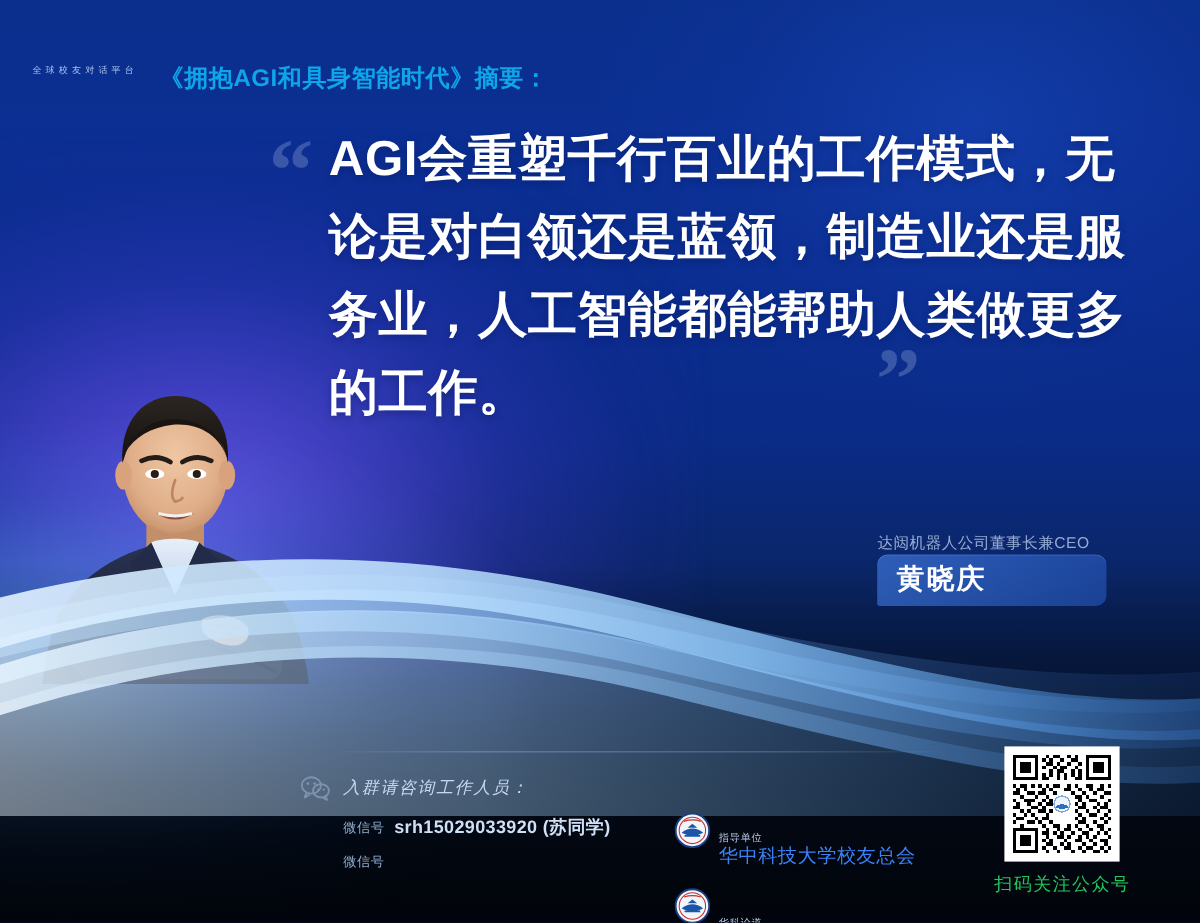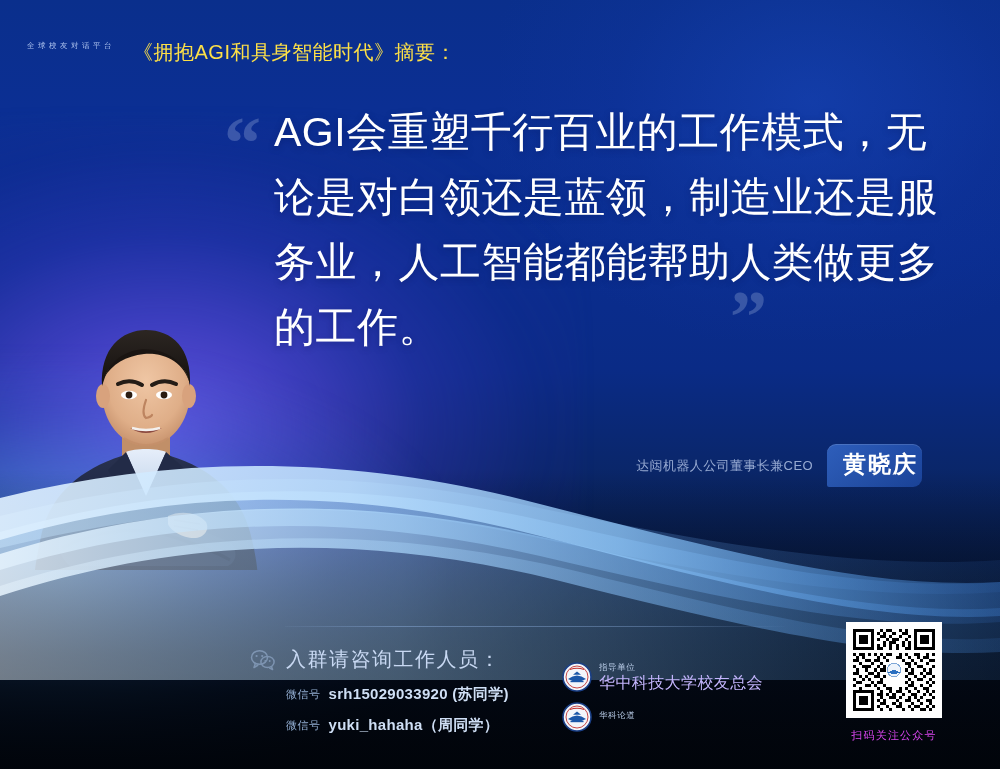--- a/index.html
+++ b/index.html
@@ -79,21 +79,21 @@
     background: linear-gradient(180deg,
       rgba(3,10,24,0) 0%,
       rgba(3,10,24,0.35) 30%,
       rgba(2,7,16,0.75) 62%,
       rgba(1,4,10,0.95) 100%);
   }
 
   
   .header {
     position: absolute;
-    left: 0; top: 0;
+    left: 0; top: 13px;
     width: 1000px;
     height: 92px;
     display: flex;
     align-items: center;
     padding-left: 24px;
     box-sizing: border-box;
     z-index: 20;
   }
   .logo-block {
     position: relative;
@@ -119,23 +119,23 @@
     background: linear-gradient(180deg, #ffffff 0%, #ecf4ff 38%, #8fc0f5 72%, #4f90e0 100%);
     -webkit-background-clip: text;
     background-clip: text;
     color: transparent;
     -webkit-text-fill-color: transparent;
     text-shadow: 0 1px 0 rgba(0,0,0,0.12);
     white-space: nowrap;
   }
   .header-title {
     font-size: 20px;
-    color: #fde047;
+    color: #0ea5e9;
     letter-spacing: 0.5px;
-    font-weight: 400;
+    font-weight: 700;
     white-space: nowrap;
     align-self: flex-end;
     margin-bottom: 26px;
   }
 
   
   .quote-wrap {
     position: absolute;
     left: 222px;
     top: 100px;
@@ -159,34 +159,34 @@
     position: absolute;
     right: 175px;
     bottom: 6px;
     font-size: 74px;
   }
   .quote-text {
     position: relative;
     margin-left: 52px;
     font-size: 41px;
     line-height: 65px;
-    font-weight: normal;
+    font-weight: bold;
     color: #ffffff;
     letter-spacing: 0.5px;
     text-shadow: 0 2px 6px rgba(0,20,80,0.35);
   }
 
   
   .attrib {
     position: absolute;
     right: 78px;
     top: 444px;
     display: flex;
-    align-items: center;
     z-index: 16;
+    flex-direction: column;
   }
   .attrib-role {
     font-size: 13px;
     color: rgba(205,220,250,0.72);
     letter-spacing: 0.4px;
     margin-right: 14px;
     white-space: nowrap;
   }
   .attrib-name {
     font-size: 23px;
@@ -247,24 +247,25 @@
     align-items: center;
   }
   .wechat-icon {
     width: 26px;
     height: 22px;
     margin-right: 10px;
     opacity: 0.55;
     flex: none;
   }
   .contact-title {
-    font-size: 20px;
+    font-size: 14px;
     color: #c8d8f2;
     letter-spacing: 1.5px;
     white-space: nowrap;
+    font-style: italic;
   }
   .contact-row {
     display: flex;
     align-items: center;
     margin-top: 12px;
     margin-left: 36px;
   }
   .contact-label {
     font-size: 11px;
     color: #93aed2;
@@ -289,32 +290,32 @@
     display: flex;
     align-items: center;
     margin-bottom: 10px;
   }
   .org-emblem {
     width: 30px;
     height: 30px;
     flex: none;
     margin-right: 7px;
   }
-  .org-texts { display: flex; flex-direction: column; }
+  .org-texts { display: flex; flex-direction: column; margin-top: 32px; }
   .org-kind {
     font-size: 8.5px;
     color: #b8cbe6;
     letter-spacing: 0.6px;
     line-height: 1.1;
     margin-bottom: 2px;
     white-space: nowrap;
   }
   .org-name {
     font-size: 16px;
-    color: #c4b5fd;
+    color: #3b82f6;
     letter-spacing: 0.4px;
     line-height: 1.1;
     white-space: nowrap;
   }
 
   .qr-block {
     position: absolute;
     right: 58px;
     top: 28px;
     display: flex;
@@ -324,22 +325,22 @@
   .qr-img {
     width: 88px;
     height: 88px;
     background: #ffffff;
     padding: 4px;
     box-sizing: content-box;
     display: block;
   }
   .qr-caption {
     margin-top: 10px;
-    font-size: 11px;
-    color: #d946ef;
+    font-size: 15px;
+    color: #22c55e;
     letter-spacing: 1.2px;
     white-space: nowrap;
   }
 </style>
 </head>
 <body>
 
 <div id="poster">
 
   <div class="bg-base"></div>
@@ -495,21 +496,20 @@
         </span>
         <span class="contact-title">入群请咨询工作人员：</span>
       </div>
 
       <div class="contact-row">
         <span class="contact-label">微信号</span>
         <span class="contact-value">srh15029033920 (苏同学)</span>
       </div>
       <div class="contact-row">
         <span class="contact-label">微信号</span>
-        <span class="contact-value">yuki_hahaha（周同学）</span>
       </div>
     </div>
 
     <div class="orgs">
       <div class="org-row">
         <span class="org-emblem">
           <svg width="30" height="30" viewBox="0 0 30 30" xmlns="http://www.w3.org/2000/svg">
             <circle cx="15" cy="15" r="14" fill="#f2f6fb" stroke="#1a3f86" stroke-width="1.6"></circle>
             <circle cx="15" cy="15" r="11" fill="none" stroke="#c2332f" stroke-width="0.9"></circle>
             <path d="M6,17 q9,-7 18,0 q-9,5 -18,0 Z" fill="#1a56a8"></path>

